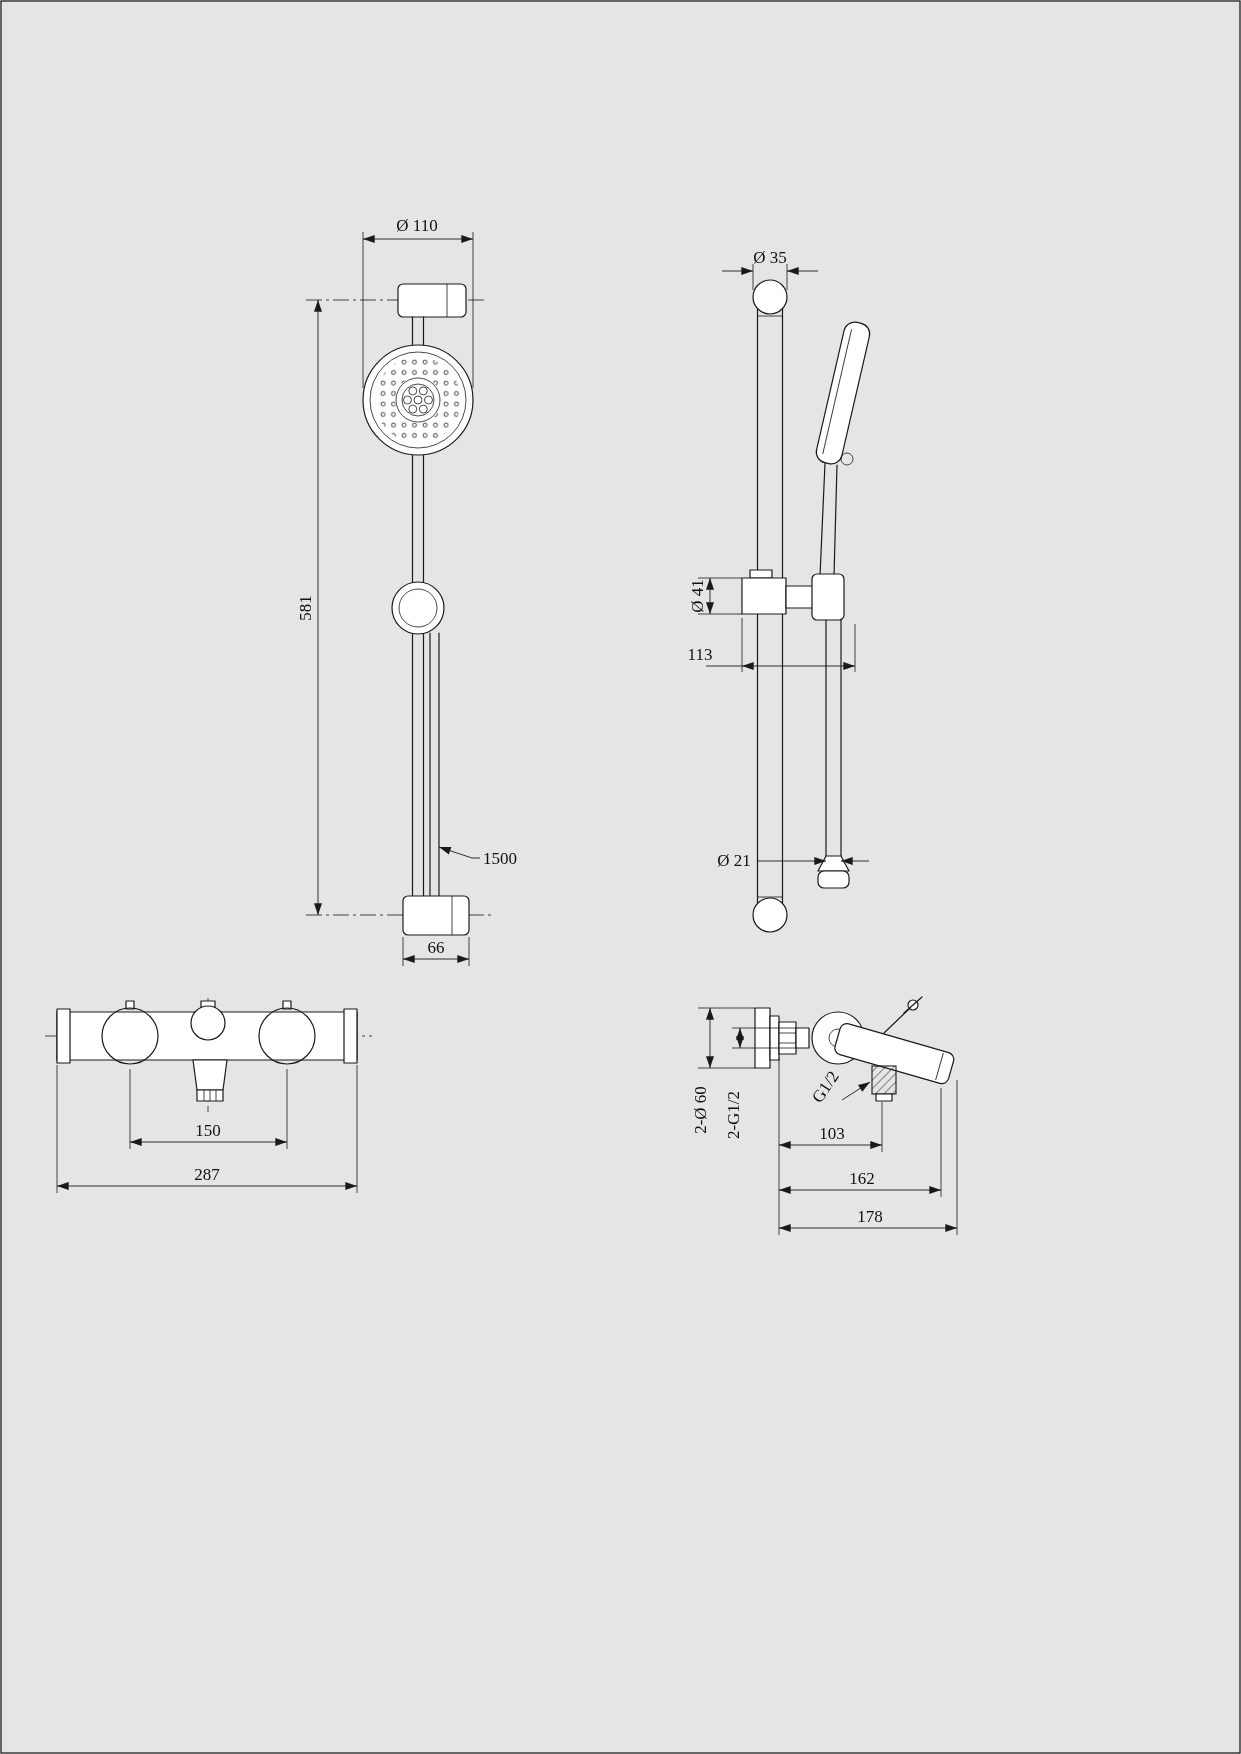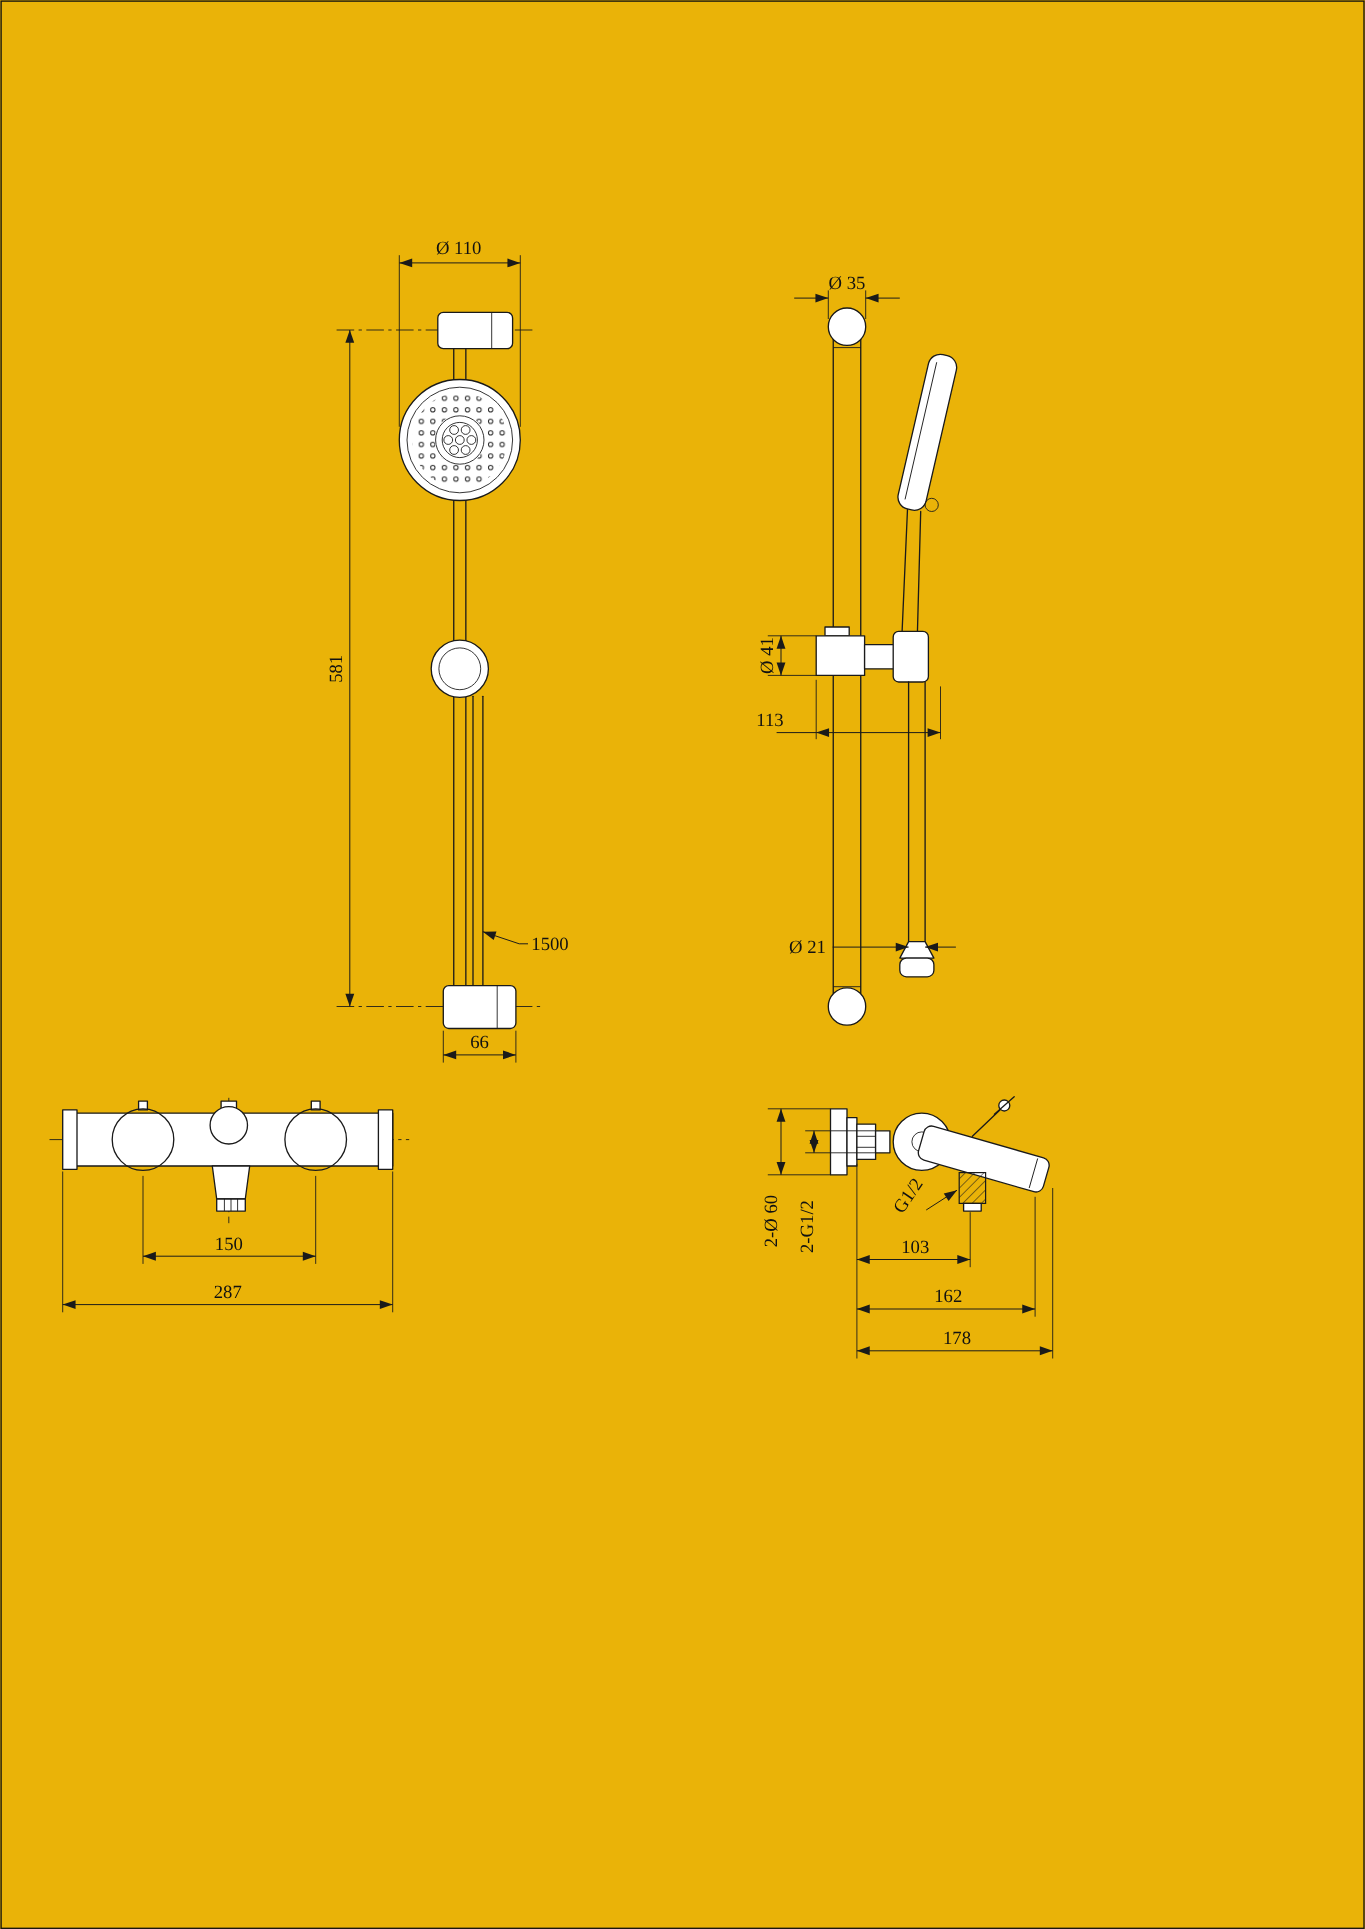--- a/index.html
+++ b/index.html
@@ -1,17 +1,17 @@
 <!DOCTYPE html>
 <html><head>
 <meta charset="utf-8">
 <style>
   html,body{margin:0;padding:0;background:#ffffff;}
   .sheet{
-    position:relative;width:1241px;height:1754px;background:#eab308;
+    position:relative;width:1241px;height:1754px;background:#e5e5e5;
     font-family:"Liberation Serif","DejaVu Serif",serif;
   }
   svg{display:block;}
   .ol{fill:none;stroke:#1a1a1a;stroke-width:1.2;stroke-linejoin:round;stroke-linecap:round;}
   .olw{fill:#ffffff;stroke:#1a1a1a;stroke-width:1.2;stroke-linejoin:round;}
   .thin{fill:none;stroke:#1a1a1a;stroke-width:0.8;}
   .dim{fill:none;stroke:#1a1a1a;stroke-width:0.9;}
   .ext{fill:none;stroke:#1a1a1a;stroke-width:0.8;}
   .cl{fill:none;stroke:#1a1a1a;stroke-width:0.8;stroke-dasharray:16 4 3 4;}
   .dtxt{font-family:"Liberation Serif","DejaVu Serif",serif;font-size:17px;fill:#111;text-anchor:middle;}

